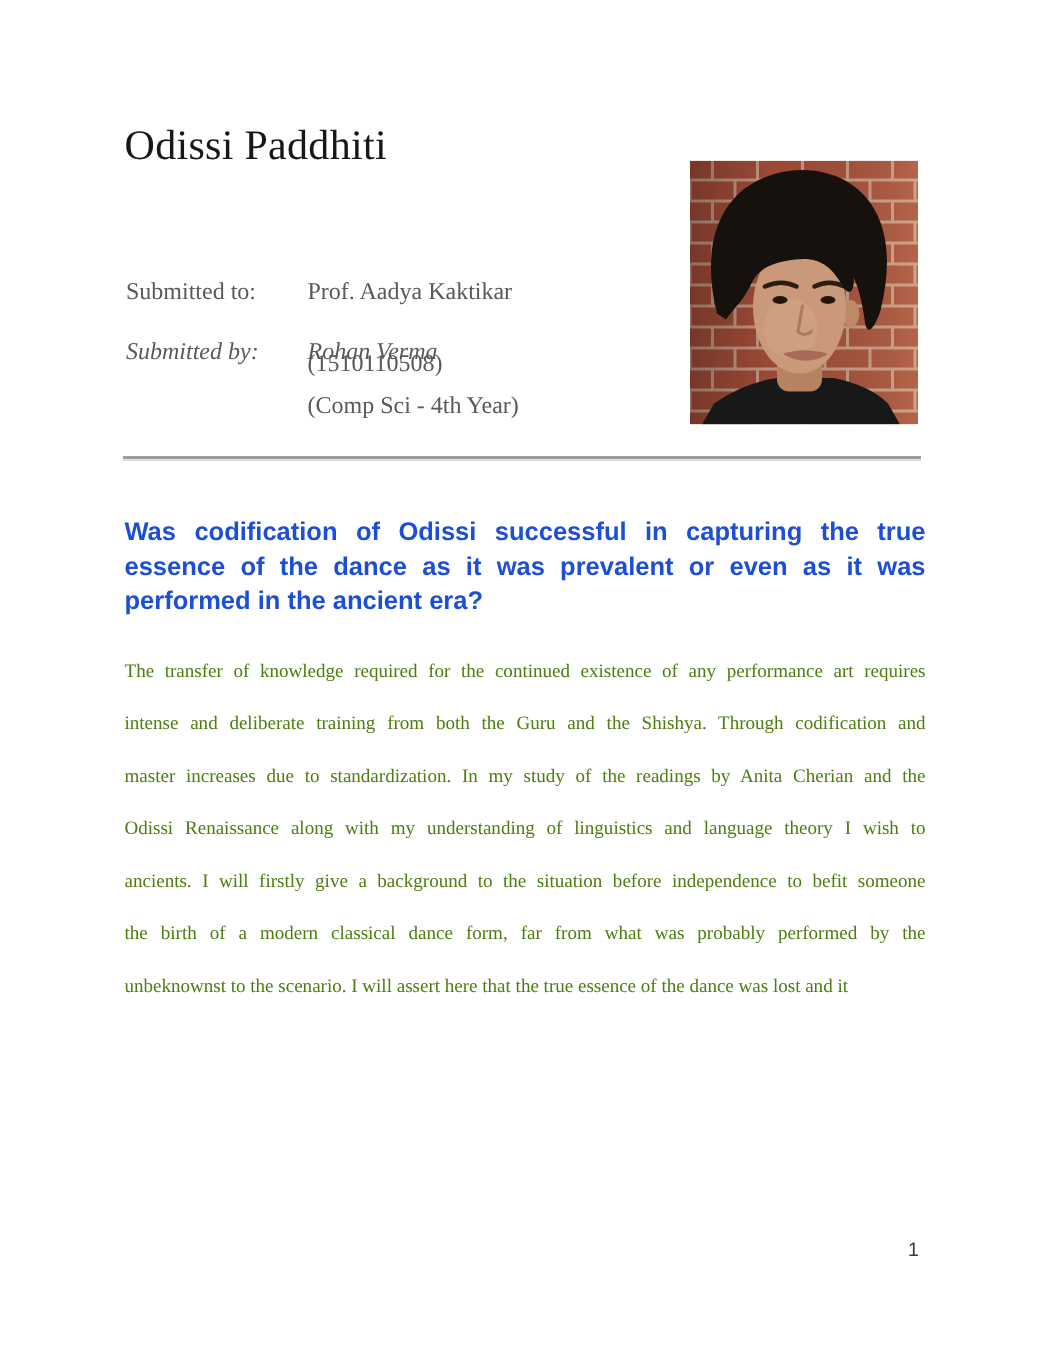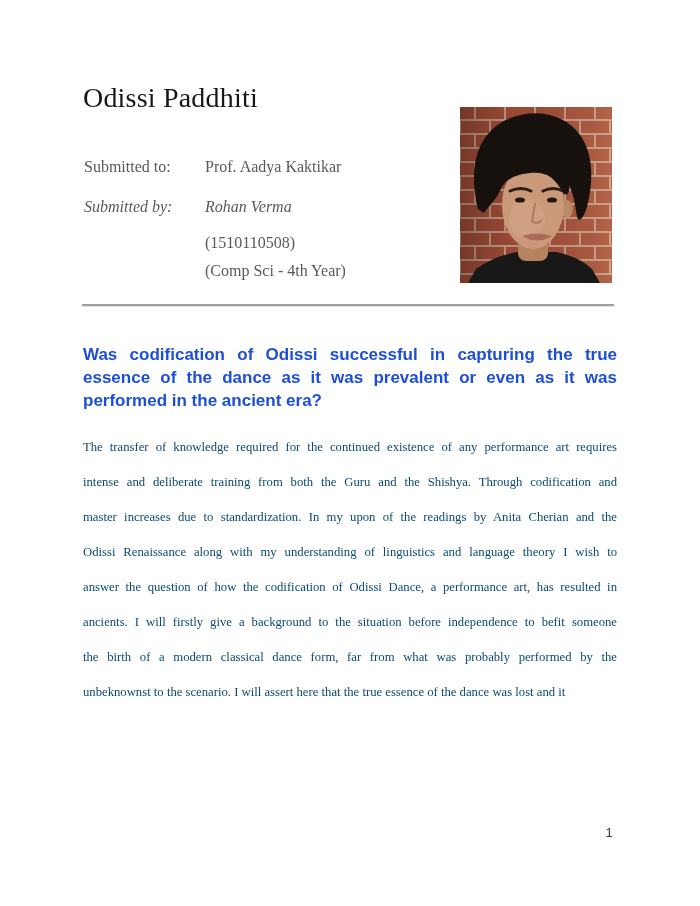--- a/index.html
+++ b/index.html
@@ -16,21 +16,21 @@
     left: 83px; top: 82px;
     margin: 0;
     font-family: "Liberation Serif", serif;
     font-size: 28px;
     font-weight: 400;
     color: #171717;
     letter-spacing: 0.2px;
     white-space: nowrap;
   }
   .sub-row { position: absolute; left: 84px; font-size: 16px; color: #595959; }
-  .sub-row .lbl { display: inline-block; width: 121px; }
+  .sub-row .lbl { display: inline-block; width: 121px; margin-top: 28px; }
   .row-to { top: 158px; }
   .row-by { top: 198px; font-style: italic; }
   .sub-extra { position: absolute; left: 205px; font-size: 16px; color: #595959; }
   .roll { top: 234px; text-align: right; }
   .prog { top: 262px; }
 
   .photo {
     position: absolute;
     left: 460px; top: 107px;
     width: 152px; height: 176px;
@@ -56,21 +56,21 @@
     font-weight: bold;
     font-size: 17px;
     line-height: 23px;
     color: #1d4ed8;
   }
   .bodytext {
     top: 430px;
     font-family: "Liberation Serif", serif;
     font-size: 12.7px;
     line-height: 35px;
-    color: #0c4a6e;
+    color: #4d7c0f;
   }
   .pagenum {
     position: absolute;
     left: 601px; top: 825px;
     width: 16px;
     font-family: "Liberation Sans", sans-serif;
     font-size: 13px;
     color: #3a3a3a;
     text-align: center;
   }
@@ -143,23 +143,22 @@
 
   <div class="textblock heading">
       <div class="line">Was codification of Odissi successful in capturing the true</div>
       <div class="line">essence of the dance as it was prevalent or even as it was</div>
       <div class="line">performed in the ancient era?</div>
     </div>
 
   <div class="textblock bodytext">
       <div class="line">The transfer of knowledge required for the continued existence of any performance art requires</div>
       <div class="line">intense and deliberate training from both the Guru and the Shishya. Through codification and</div>
-      <div class="line">master increases due to standardization. In my upon of the readings by Anita Cherian and the</div>
+      <div class="line">master increases due to standardization. In my study of the readings by Anita Cherian and the</div>
       <div class="line">Odissi Renaissance along with my understanding of linguistics and language theory I wish to</div>
-      <div class="line">answer the question of how the codification of Odissi Dance, a performance art, has resulted in</div>
       <div class="line">ancients. I will firstly give a background to the situation before independence to befit someone</div>
       <div class="line">the birth of a modern classical dance form, far from what was probably performed by the</div>
       <div class="line">unbeknownst to the scenario. I will assert here that the true essence of the dance was lost and it</div>
     </div>
 
   <div class="pagenum">1</div>
 
 </div>
 
 </body></html>

